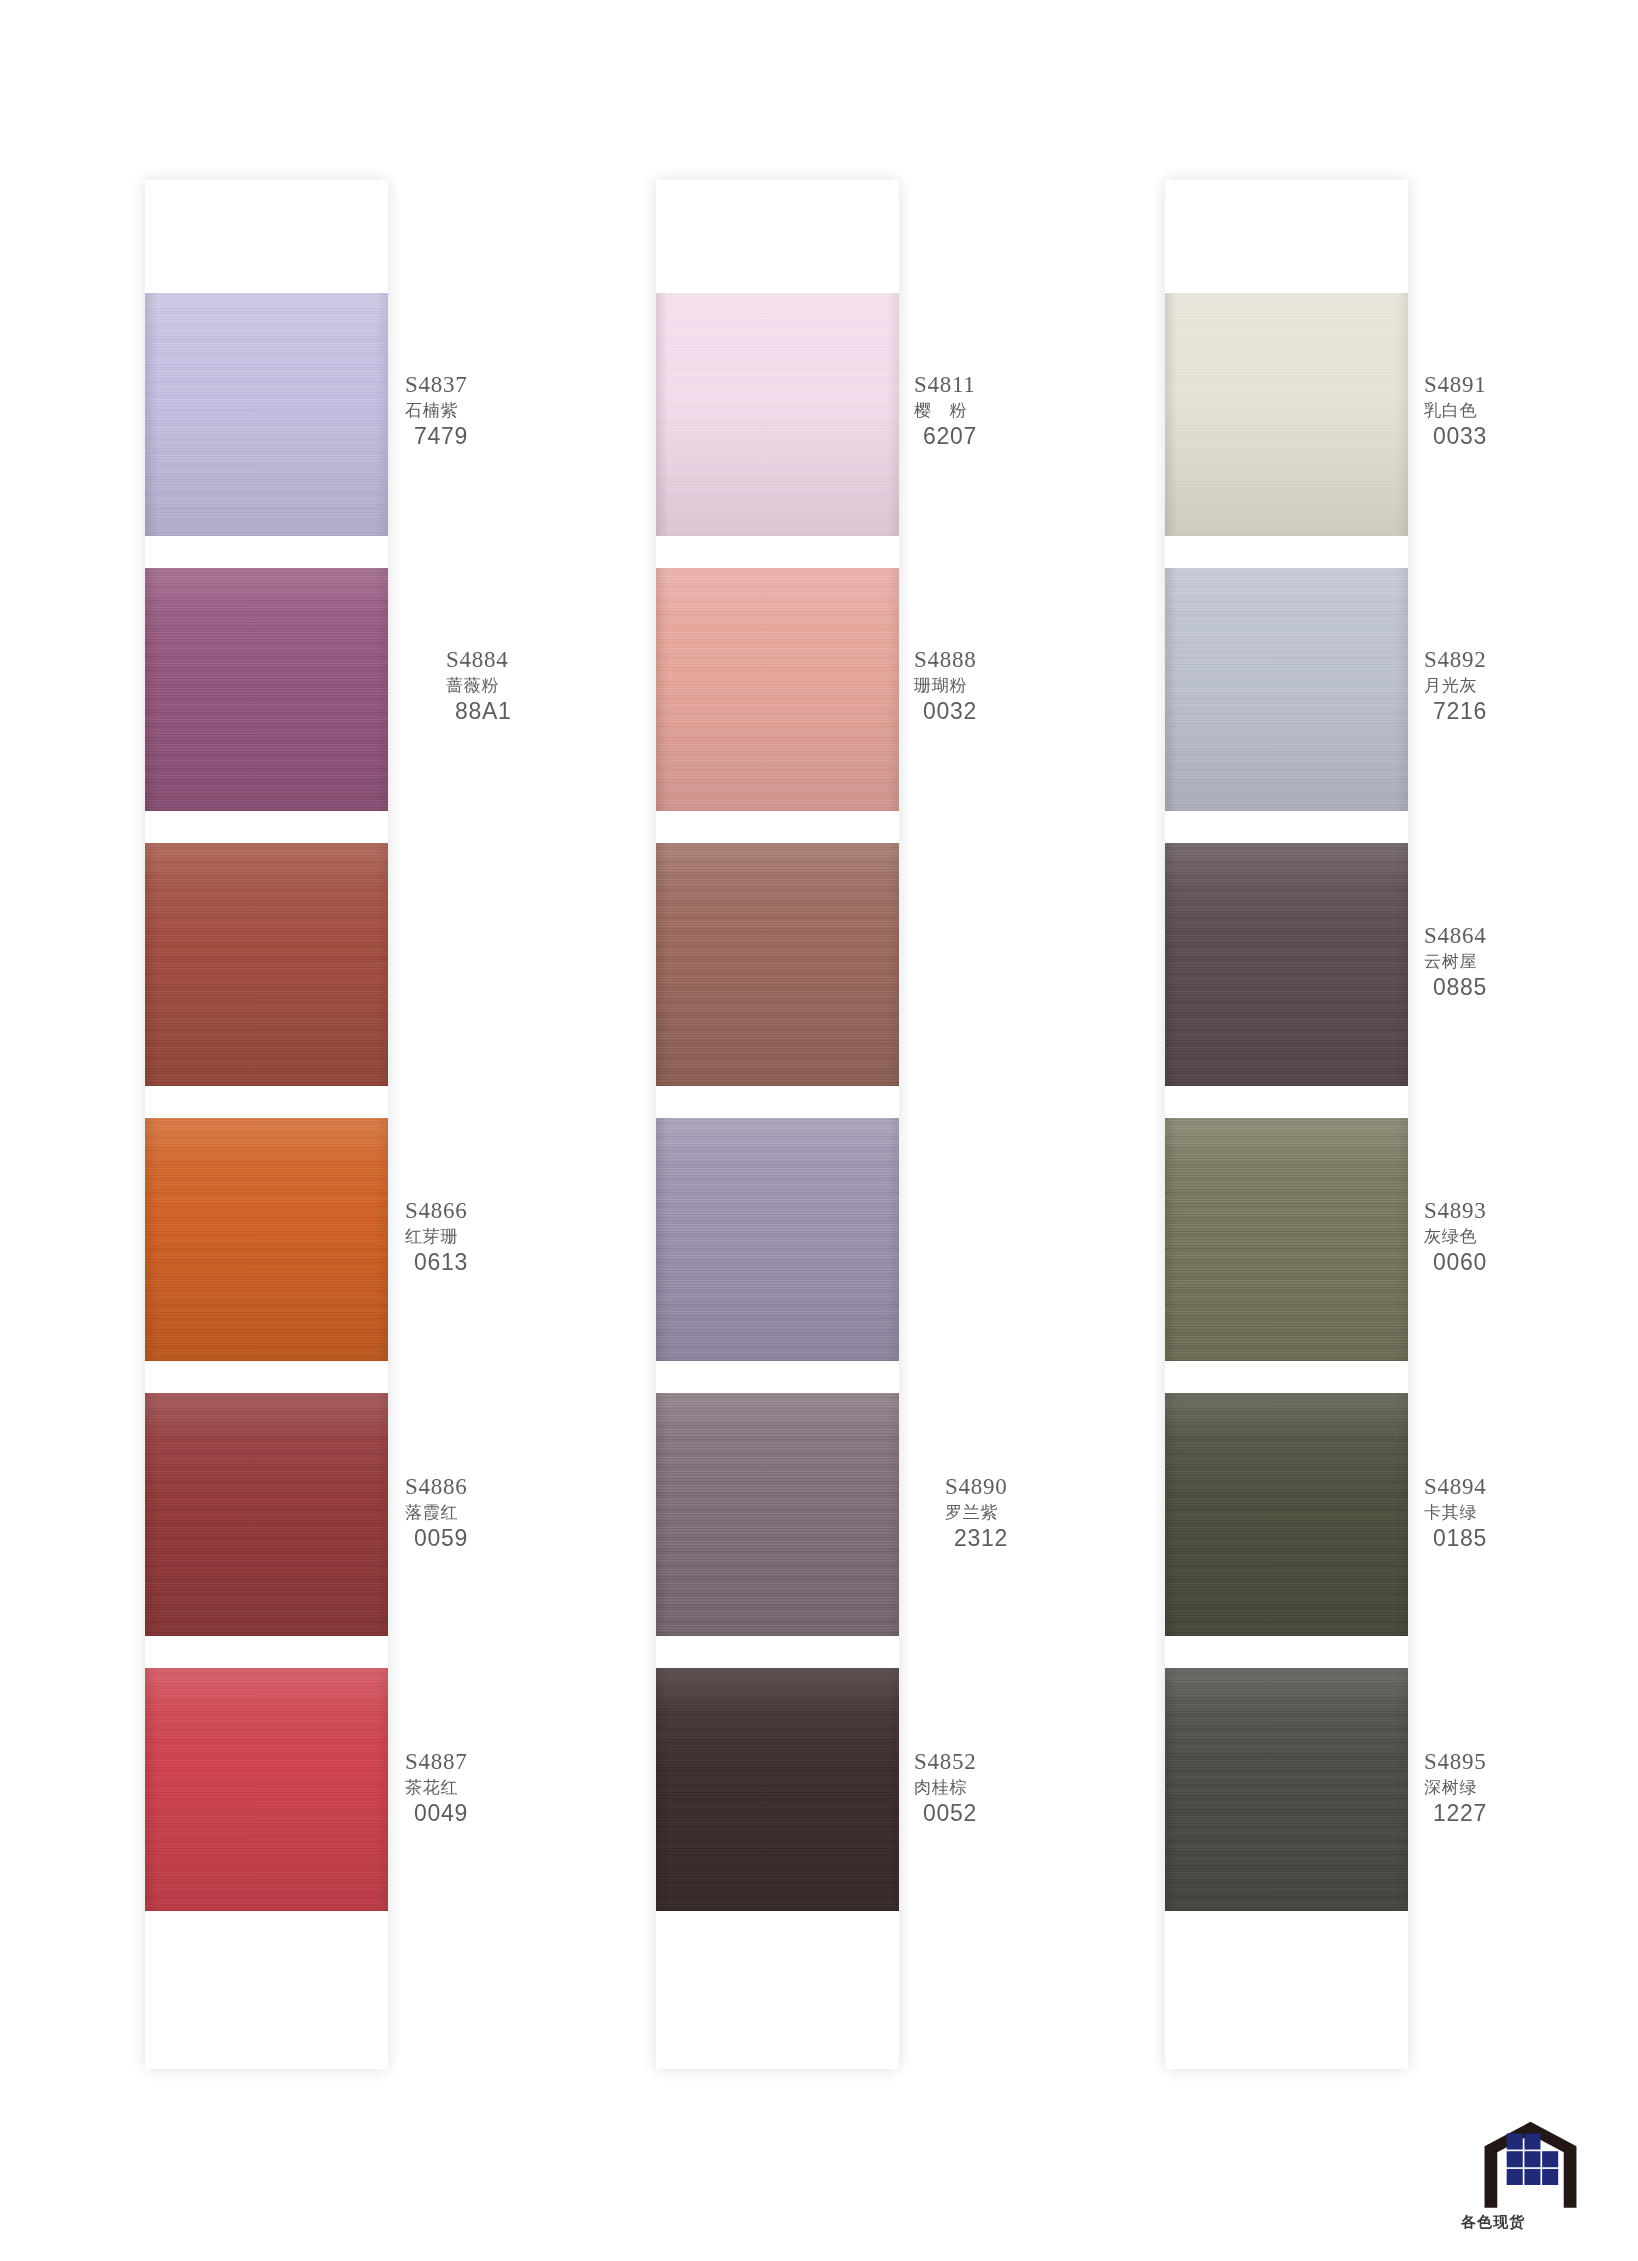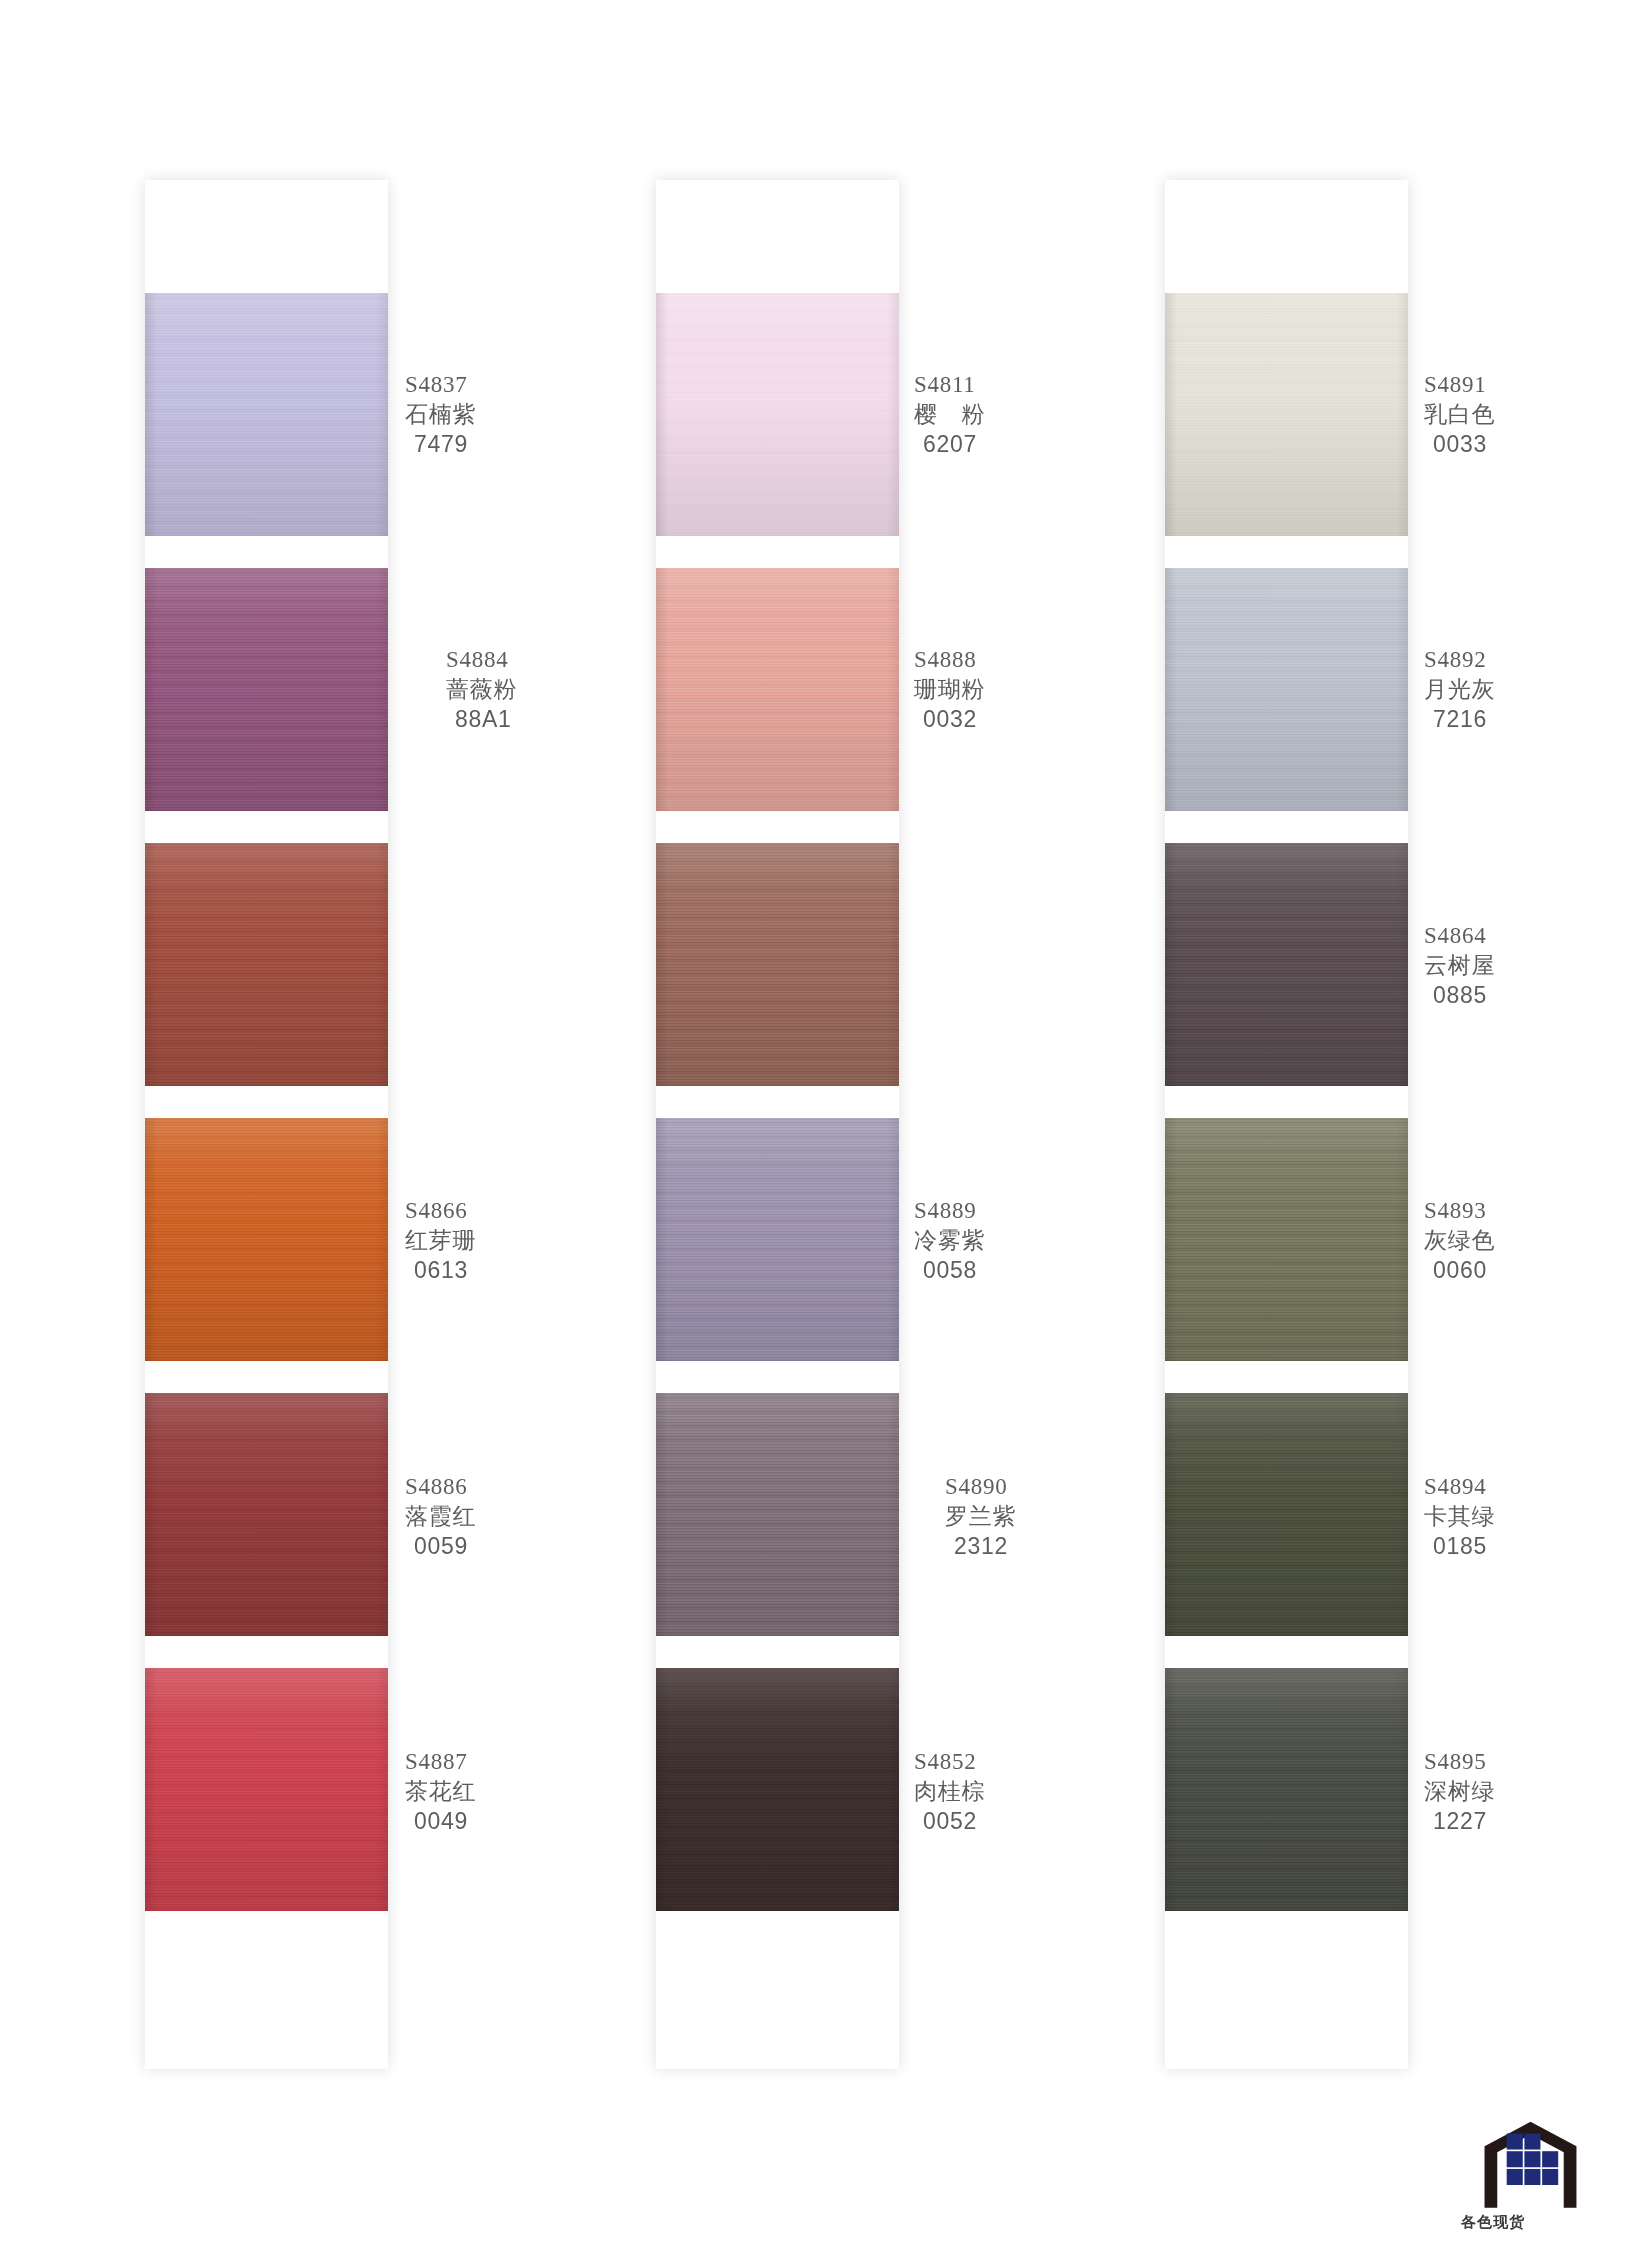--- a/index.html
+++ b/index.html
@@ -128,21 +128,21 @@
 
   .label-block .code,
   .label-block .num {
     font-size: 23px;
     letter-spacing: 0.7px;
     color: #5d5d5d;
     font-weight: 400;
   }
 
   .label-block .cname {
-    font-size: 23px;
+    font-size: 17px;
     letter-spacing: 0.7px;
     color: #5d5d5d;
     font-weight: 400;
   }
 
   .label-block .num { padding-left: 10px; }
   .label-block .code { padding-left: 1.1px; font-family: Liberation Serif, serif; }
   .label-block .cname { padding-left: 1.1px; }
 
   
@@ -320,25 +320,20 @@
   <div class="labels c1">
       <div class="label-block" style="top: 190px;">
         <div class="code">S4811</div>
         <div class="cname">樱　粉</div>
         <div class="num">6207</div>
       </div>
       <div class="label-block" style="top: 465px;">
         <div class="code">S4888</div>
         <div class="cname">珊瑚粉</div>
         <div class="num">0032</div>
-      </div>
-      <div class="label-block" style="top: 1016px;">
-        <div class="code">S4889</div>
-        <div class="cname">冷雾紫</div>
-        <div class="num">0058</div>
       </div>
       <div class="label-block" style="top: 1292px; margin-left: 31px;">
         <div class="code">S4890</div>
         <div class="cname">罗兰紫</div>
         <div class="num">2312</div>
       </div>
       <div class="label-block" style="top: 1567px;">
         <div class="code">S4852</div>
         <div class="cname">肉桂棕</div>
         <div class="num">0052</div>

